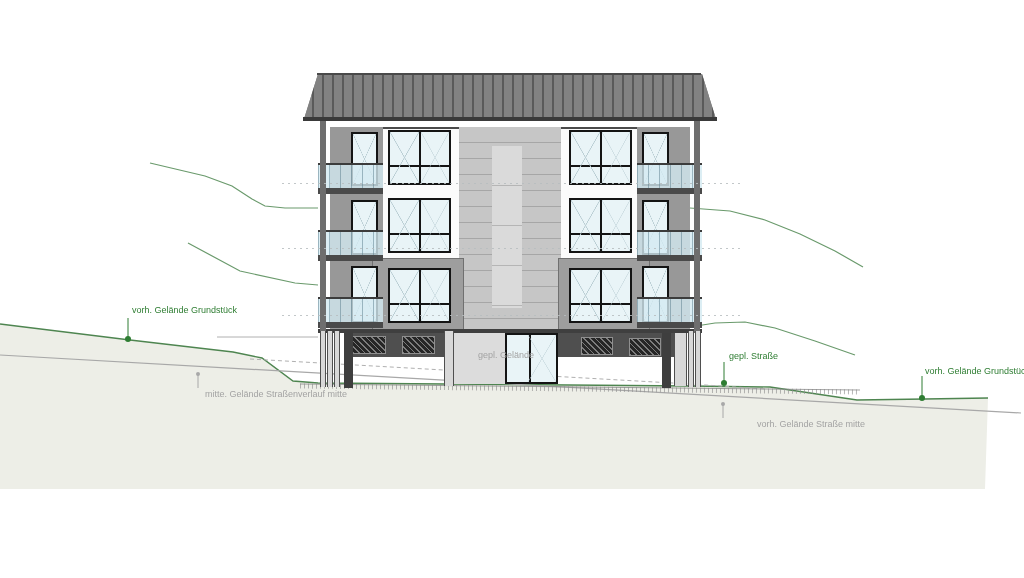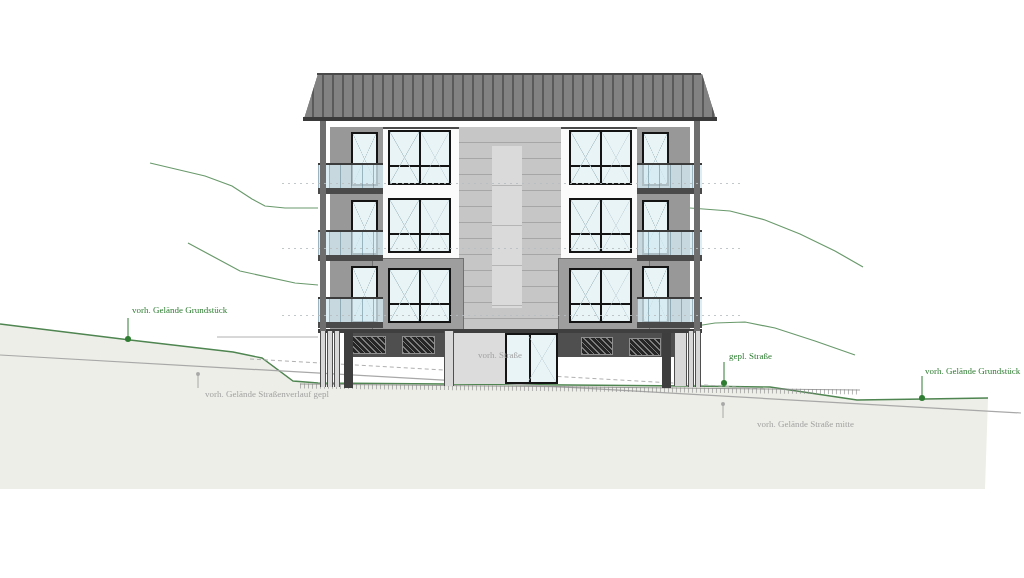--- a/index.html
+++ b/index.html
@@ -1,17 +1,17 @@
 <!DOCTYPE html>
 <html><head>
 <meta charset="utf-8">
 <style>
   html,body{margin:0;padding:0;background:#fff;}
   #stage{position:relative;width:1024px;height:544px;background:#ffffff;overflow:hidden;
-         font-family:Liberation Serif, serif;}
+         font-family:Liberation Sans, sans-serif;}
   #terrain-svg{position:absolute;left:0;top:0;z-index:0;}
   .abs{position:absolute;}
   
   #roof{left:304px;top:74px;width:412px;height:45px;z-index:2;
         background:#7b7b7b;
         background-image:repeating-linear-gradient(90deg,#828282 0 8px,#5a5a5a 8px 10px);
         clip-path:polygon(14px 0,398px 0,412px 100%,0 100%);}
   #roof-top-line{left:317px;top:73px;width:384px;height:2px;background:#4a4a4a;z-index:3;}
   #roof-edge{left:303px;top:117px;width:414px;height:4px;background:#3a3a3a;z-index:3;}
   .post{top:121px;width:6px;height:212px;background:#6e6e6e;z-index:6;}
@@ -216,19 +216,19 @@
       <div class="abs col-light" style="left: 674px; top: 333px; width: 11px; height: 53px;"></div>
       <div class="abs col-light" style="left: 688px; top: 331px; width: 4px; height: 56px;"></div>
       <div class="abs col-light" style="left: 695px; top: 331px; width: 4px; height: 56px;"></div>
     </div>
 
   <div class="abs lvl" style="left:282px;top:183px;width:460px"></div>
   <div class="abs lvl" style="left:282px;top:248px;width:460px"></div>
   <div class="abs lvl" style="left:282px;top:315px;width:460px"></div>
 
   <div class="ann green" style="left:132px;top:305px">vorh. Gelände Grundstück</div>
-  <div class="ann gray" style="left:205px;top:389px">vorh. Gelände Straßenverlauf gepl</div>
-  <div class="ann gray" style="left:478px;top:350px">vorh. Straße</div>
+  <div class="ann gray" style="left:205px;top:389px">mitte. Gelände Straßenverlauf mitte</div>
+  <div class="ann gray" style="left:478px;top:350px">gepl. Gelände</div>
   <div class="ann green" style="left:729px;top:351px">gepl. Straße</div>
   <div class="ann gray" style="left:757px;top:419px">vorh. Gelände Straße mitte</div>
   <div class="ann green" style="left:925px;top:366px">vorh. Gelände Grundstück</div>
 
 </div>
 
 </body></html>

